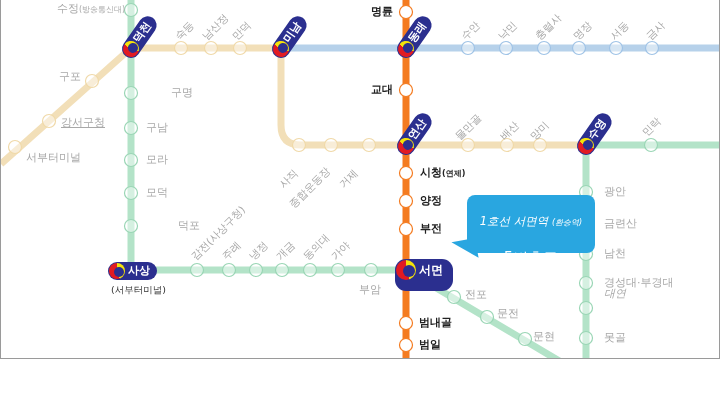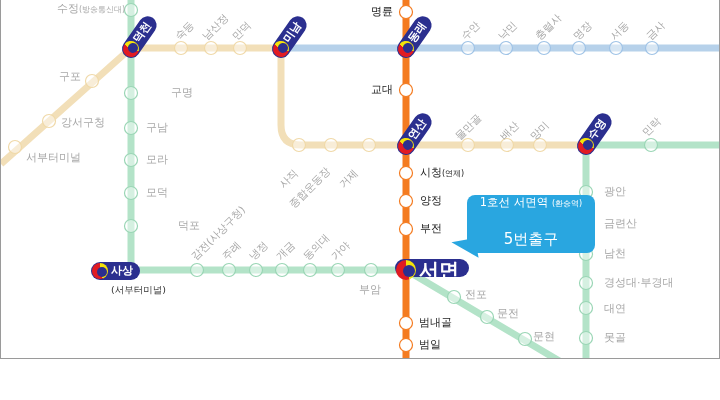--- a/index.html
+++ b/index.html
@@ -2,37 +2,37 @@
 <html><head>
 <meta charset="utf-8">
 <style>
   html, body { margin: 0; padding: 0; background: #ffffff; }
   body { width: 720px; height: 400px; position: relative; overflow: hidden;
          font-family: "DejaVu Sans", sans-serif; }
   #map-frame { position: absolute; left: 0; top: 0; width: 718px; height: 358px;
                border: 1px solid #9a9a9a; border-top: none; background: #fff; overflow: hidden; }
   #map-svg { position: absolute; left: 0; top: 0; }
   .lbl { position: absolute; font-size: 11px; color: #a8a8a8; white-space: nowrap; line-height: 12px; }
-  .lbl.dark { color: #222; font-weight: normal; }
+  .lbl.dark { color: #222; font-weight: bold; }
   .lbl.rot { transform-origin: 0 100%; transform: rotate(-45deg); font-size: 10.5px; }
   .lbl small { font-size: 8px; }
   .badge { position: absolute; height: 18px; border-radius: 9px; background: #2b2f8f;
            color: #fff; font-size: 11px; font-weight: bold; line-height: 18px; white-space: nowrap;
            box-sizing: border-box; padding-left: 18px; padding-right: 7px; }
   .badge.rot { transform-origin: 9px 9px; transform: rotate(-55deg); }
   .taeguk { position: absolute; left: 1px; top: 1px; width: 16px; height: 16px; border-radius: 50%;
             background: conic-gradient(#f4e20a 0deg 160deg, #e11b22 160deg 360deg); overflow: hidden; }
   .taeguk::after { content: ""; position: absolute; left: 5px; top: 4px; width: 10px; height: 10px;
                    border-radius: 50%; background: #2b2f8f; }
-  .badge.big { height: 18px; line-height: 22px; border-radius: 11px; font-size: 20px; padding-left: 24px; padding-right: 10px; }
+  .badge.big { height: 32px; line-height: 22px; border-radius: 11px; font-size: 12px; padding-left: 24px; padding-right: 10px; }
   .badge.big .taeguk { width: 20px; height: 20px; left: 1px; top: 1px; }
   .badge.big .taeguk::after { left: 7px; top: 5px; width: 12px; height: 12px; }
   #callout { position: absolute; left: 466px; top: 195px; width: 128px; height: 58px;
              background: #29a6e0; border-radius: 8px; color: #fff; text-align: center; }
-  #callout .l1 { font-size: 11.5px; margin-top: 0; }
+  #callout .l1 { font-size: 11.5px; margin-top: 19px; font-style: italic; }
   #callout .l1 small { font-size: 8px; }
   #callout .l2 { font-size: 15px; margin-top: 20px; }
   #callout-tail { position: absolute; left: 452px; top: 240px; width: 0; height: 0;
                   border-top: 20px solid #29a6e0; border-left: 24px solid transparent; transform: rotate(-10deg); }
 </style>
 </head>
 <body>
 
 <div id="map-frame">
   <svg id="map-svg" width="720" height="360" viewBox="0 0 720 360">
@@ -123,40 +123,40 @@
   <span class="lbl dark" style="left:418px;top:317px;">범내골</span>
   <span class="lbl dark" style="left:418px;top:339px;">범일</span>
 
   <span class="lbl" style="left:56px;top:3px;"><span>수정</span><small>(방송통신대)</small></span>
   <span class="lbl" style="left:145px;top:87px;margin-left:25px;">구명</span>
   <span class="lbl" style="left:145px;top:122px;">구남</span>
   <span class="lbl" style="left:145px;top:154px;text-align:right;">모라</span>
   <span class="lbl" style="left:145px;top:187px;">모덕</span>
   <span class="lbl" style="left:145px;top:220px;margin-left:32px;">덕포</span>
   <span class="lbl" style="left:58px;top:71px;">구포</span>
-  <span class="lbl" style="left:60px;top:117px;">강서구청</span>
+  <span class="lbl" style="left:60px;top:117px;text-decoration:underline;">강서구청</span>
   <span class="lbl" style="left:25px;top:152px;">서부터미널</span>
 
   <span class="lbl rot" style="left:196px;top:250px;">감전(사상구청)</span>
   <span class="lbl rot" style="left:227px;top:250px;">주례</span>
   <span class="lbl rot" style="left:254px;top:250px;">냉정</span>
   <span class="lbl rot" style="left:281px;top:250px;">개금</span>
   <span class="lbl rot" style="left:308px;top:250px;">동의대</span>
   <span class="lbl rot" style="left:336px;top:250px;">가야</span>
   <span class="lbl" style="left:358px;top:284px;">부암</span>
   <span class="lbl" style="left:464px;top:289px;">전포</span>
   <span class="lbl" style="left:496px;top:308px;">문전</span>
   <span class="lbl" style="left:532px;top:331px;text-align:center;">문현</span>
   <span class="lbl rot" style="left:647px;top:126px;">민락</span>
 
   <span class="lbl" style="left:603px;top:186px;">광안</span>
   <span class="lbl" style="left:603px;top:218px;">금련산</span>
   <span class="lbl" style="left:603px;top:248px;">남천</span>
   <span class="lbl" style="left:603px;top:277px;">경성대·부경대</span>
-  <span class="lbl" style="left:603px;top:303px;">대연</span>
+  <span class="lbl" style="left:603px;top:288px;font-style:italic;">대연</span>
   <span class="lbl" style="left:603px;top:332px;">못골</span>
 
   <span class="lbl rot" style="left:180px;top:30px;">숙등</span>
   <span class="lbl rot" style="left:207px;top:30px;">남산정</span>
   <span class="lbl rot" style="left:237px;top:30px;">만덕</span>
   <span class="lbl rot" style="left:284px;top:178px;">사직</span>
   <span class="lbl rot" style="left:294px;top:198px;">종합운동장</span>
   <span class="lbl rot" style="left:344px;top:178px;">거제</span>
   <span class="lbl rot" style="left:460px;top:130px;">물만골</span>
   <span class="lbl rot" style="left:505px;top:130px;">배산</span>
@@ -167,21 +167,21 @@
   <span class="lbl rot" style="left:540px;top:30px;">충렬사</span>
   <span class="lbl rot" style="left:578px;top:30px;">명장</span>
   <span class="lbl rot" style="left:615px;top:30px;">서동</span>
   <span class="lbl rot" style="left:651px;top:30px;">금사</span>
 
   <div class="badge rot" style="left:121px;top:40px;"><span class="taeguk"></span><span>덕천</span></div>
   <div class="badge rot" style="left:271px;top:40px;"><span class="taeguk"></span><span>미남</span></div>
   <div class="badge rot" style="left:396px;top:40px;"><span class="taeguk"></span><span>동래</span></div>
   <div class="badge rot" style="left:396px;top:137px;"><span class="taeguk"></span><span>연산</span></div>
   <div class="badge rot" style="left:576px;top:137px;"><span class="taeguk"></span><span>수영</span></div>
-  <div class="badge" style="left:90px;top:262px;padding-left:20px;"><span class="taeguk"></span><span>사상</span></div>
+  <div class="badge" style="left:107px;top:262px;padding-left:20px;"><span class="taeguk"></span><span>사상</span></div>
   <span class="lbl" style="left:110px;top:284px;color:#333;font-size:9.5px;">(서부터미널)</span>
   <div class="badge big" style="left:394px;top:259px;"><span class="taeguk"></span><span>서면</span></div>
 
   <div id="callout-tail"></div>
   <div id="callout">
     <div class="l1"><span>1호선 서면역 </span><small>(환승역)</small></div>
     <div class="l2">5번출구</div>
   </div>
 </div>
 

